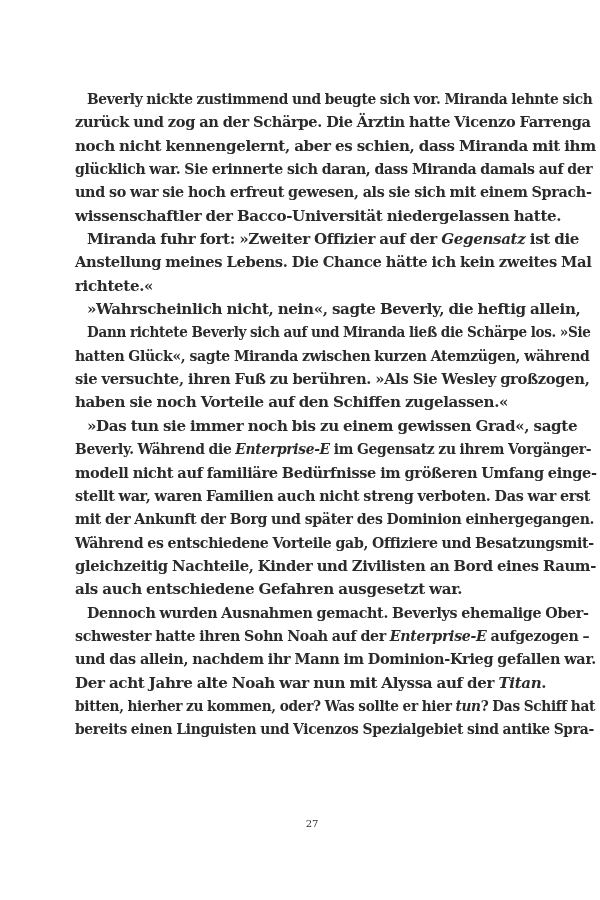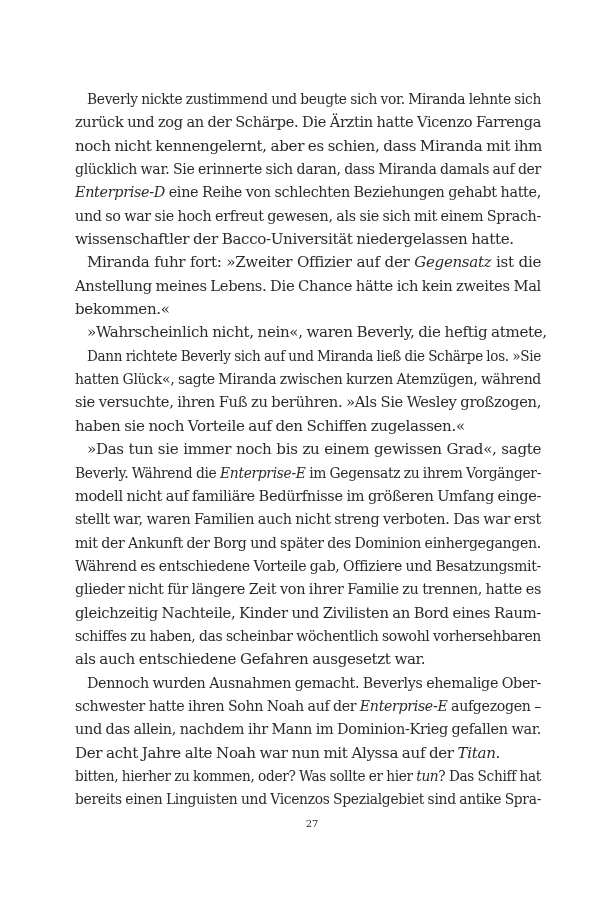--- a/index.html
+++ b/index.html
@@ -24,20 +24,21 @@
       position: absolute;
       left: 75px;
       top: 88px;
       width: 466px;
       font-family: "DejaVu Serif", serif;
       font-size: 15.1px;
       line-height: 23.35px;
       color: #2b2b2b;
       letter-spacing: -0.35px;
       word-spacing: -0.6px;
+      font-weight: bold;
     }
     .line {
       display: block;
       white-space: nowrap;
       text-align: justify;
       text-align-last: justify;
       height: 23.35px;
       overflow: visible;
     }
     .line.last {
@@ -62,40 +63,37 @@
   </style>
 </head>
 <body>
 
 <div class="page">
   <div class="text-block" id="text-block">
       <div class="line indent"><span style="display: inline-block; transform-origin: left center; transform: scaleX(0.912076);"><span>Beverly nickte zustimmend und beugte sich vor. Miranda lehnte sich</span></span></div>
       <div class="line"><span style="display: inline-block; transform-origin: left center; transform: scaleX(0.966053);"><span>zurück und zog an der Schärpe. Die Ärztin hatte Vicenzo Farrenga</span></span></div>
       <div class="line"><span>noch nicht kennengelernt, aber es schien, dass Miranda mit ihm</span></div>
       <div class="line"><span style="display: inline-block; transform-origin: left center; transform: scaleX(0.932758);"><span>glücklich war. Sie erinnerte sich daran, dass Miranda damals auf der</span></span></div>
-      <div class="line"><span style="display: inline-block; transform-origin: left center; transform: scaleX(0.954002);"><span class="i">Enterprise-D</span><span> eine Reihe von schlechten Beziehungen gehabt hatte,</span></span></div>
       <div class="line"><span style="display: inline-block; transform-origin: left center; transform: scaleX(0.948993);"><span>und so war sie hoch erfreut gewesen, als sie sich mit einem Sprach-</span></span></div>
       <div class="line last"><span>wissenschaftler der Bacco-Universität niedergelassen hatte.</span></div>
       <div class="line indent"><span>Miranda fuhr fort: »Zweiter Offizier auf der </span><span class="i">Gegensatz</span><span> ist die</span></div>
       <div class="line"><span style="display: inline-block; transform-origin: left center; transform: scaleX(0.976012);"><span>Anstellung meines Lebens. Die Chance hätte ich kein zweites Mal</span></span></div>
-      <div class="line last"><span>bekommen.«</span></div>
-      <div class="line indent"><span>»Wahrscheinlich nicht, nein«, waren Beverly, die heftig atmete,</span></div>
+      <div class="line last"><span>richtete.«</span></div>
+      <div class="line indent"><span>»Wahrscheinlich nicht, nein«, sagte Beverly, die heftig allein,</span></div>
       <div class="line indent"><span style="display: inline-block; transform-origin: left center; transform: scaleX(0.898843);"><span>Dann richtete Beverly sich auf und Miranda ließ die Schärpe los. »Sie</span></span></div>
       <div class="line"><span style="display: inline-block; transform-origin: left center; transform: scaleX(0.927854);"><span>hatten Glück«, sagte Miranda zwischen kurzen Atemzügen, während</span></span></div>
       <div class="line"><span style="display: inline-block; transform-origin: left center; transform: scaleX(0.97582);"><span>sie versuchte, ihren Fuß zu berühren. »Als Sie Wesley großzogen,</span></span></div>
       <div class="line last"><span>haben sie noch Vorteile auf den Schiffen zugelassen.«</span></div>
       <div class="line indent"><span>»Das tun sie immer noch bis zu einem gewissen Grad«, sagte</span></div>
       <div class="line"><span style="display: inline-block; transform-origin: left center; transform: scaleX(0.917916);"><span>Beverly. Während die </span><span class="i">Enterprise-E</span><span> im Gegensatz zu ihrem Vorgänger-</span></span></div>
       <div class="line"><span style="display: inline-block; transform-origin: left center; transform: scaleX(0.963183);"><span>modell nicht auf familiäre Bedürfnisse im größeren Umfang einge-</span></span></div>
       <div class="line"><span style="display: inline-block; transform-origin: left center; transform: scaleX(0.953239);"><span>stellt war, waren Familien auch nicht streng verboten. Das war erst</span></span></div>
       <div class="line"><span style="display: inline-block; transform-origin: left center; transform: scaleX(0.937007);"><span>mit der Ankunft der Borg und später des Dominion einhergegangen.</span></span></div>
       <div class="line"><span style="display: inline-block; transform-origin: left center; transform: scaleX(0.934102);"><span>Während es entschiedene Vorteile gab, Offiziere und Besatzungsmit-</span></span></div>
-      <div class="line"><span style="display: inline-block; transform-origin: left center; transform: scaleX(0.957524);"><span>glieder nicht für längere Zeit von ihrer Familie zu trennen, hatte es</span></span></div>
       <div class="line"><span style="display: inline-block; transform-origin: left center; transform: scaleX(0.979828);"><span>gleichzeitig Nachteile, Kinder und Zivilisten an Bord eines Raum-</span></span></div>
-      <div class="line"><span style="display: inline-block; transform-origin: left center; transform: scaleX(0.924919);"><span>schiffes zu haben, das scheinbar wöchentlich sowohl vorhersehbaren</span></span></div>
       <div class="line last"><span>als auch entschiedene Gefahren ausgesetzt war.</span></div>
       <div class="line indent"><span style="display: inline-block; transform-origin: left center; transform: scaleX(0.946326);"><span>Dennoch wurden Ausnahmen gemacht. Beverlys ehemalige Ober-</span></span></div>
       <div class="line"><span style="display: inline-block; transform-origin: left center; transform: scaleX(0.939043);"><span>schwester hatte ihren Sohn Noah auf der </span><span class="i">Enterprise-E</span><span> aufgezogen –</span></span></div>
       <div class="line"><span style="display: inline-block; transform-origin: left center; transform: scaleX(0.957094);"><span>und das allein, nachdem ihr Mann im Dominion-Krieg gefallen war.</span></span></div>
       <div class="line last"><span>Der acht Jahre alte Noah war nun mit Alyssa auf der </span><span class="i">Titan</span><span>.</span></div>
       <div class="line"><span style="display: inline-block; transform-origin: left center; transform: scaleX(0.906312);"><span>bitten, hierher zu kommen, oder? Was sollte er hier </span><span class="i">tun</span><span>? Das Schiff hat</span></span></div>
       <div class="line"><span style="display: inline-block; transform-origin: left center; transform: scaleX(0.918679);"><span>bereits einen Linguisten und Vicenzos Spezialgebiet sind antike Spra-</span></span></div>
     </div>
   <div class="page-number">27</div>
 </div>

